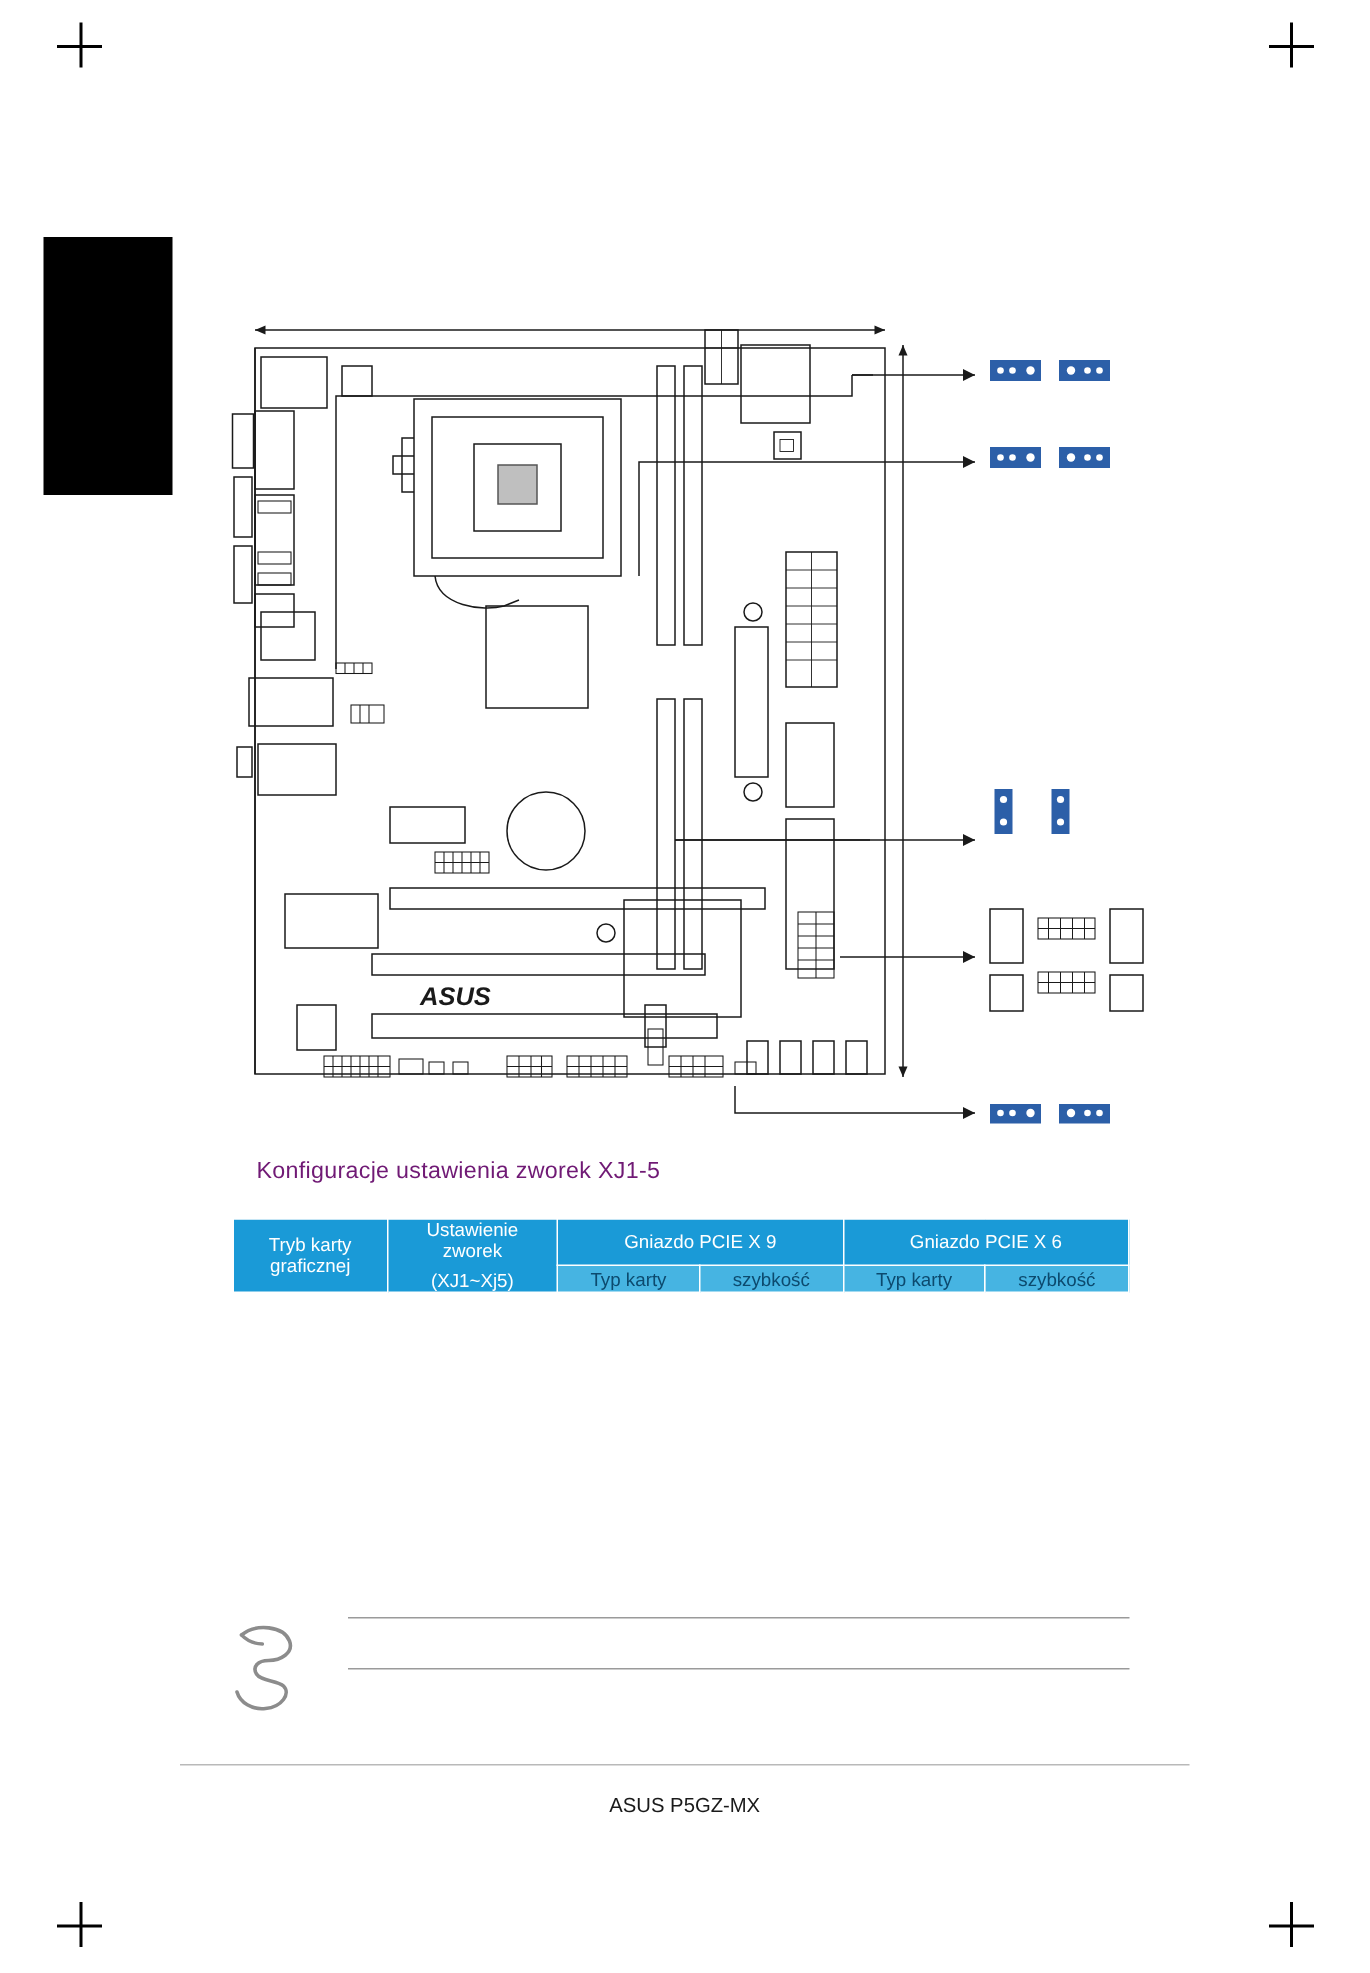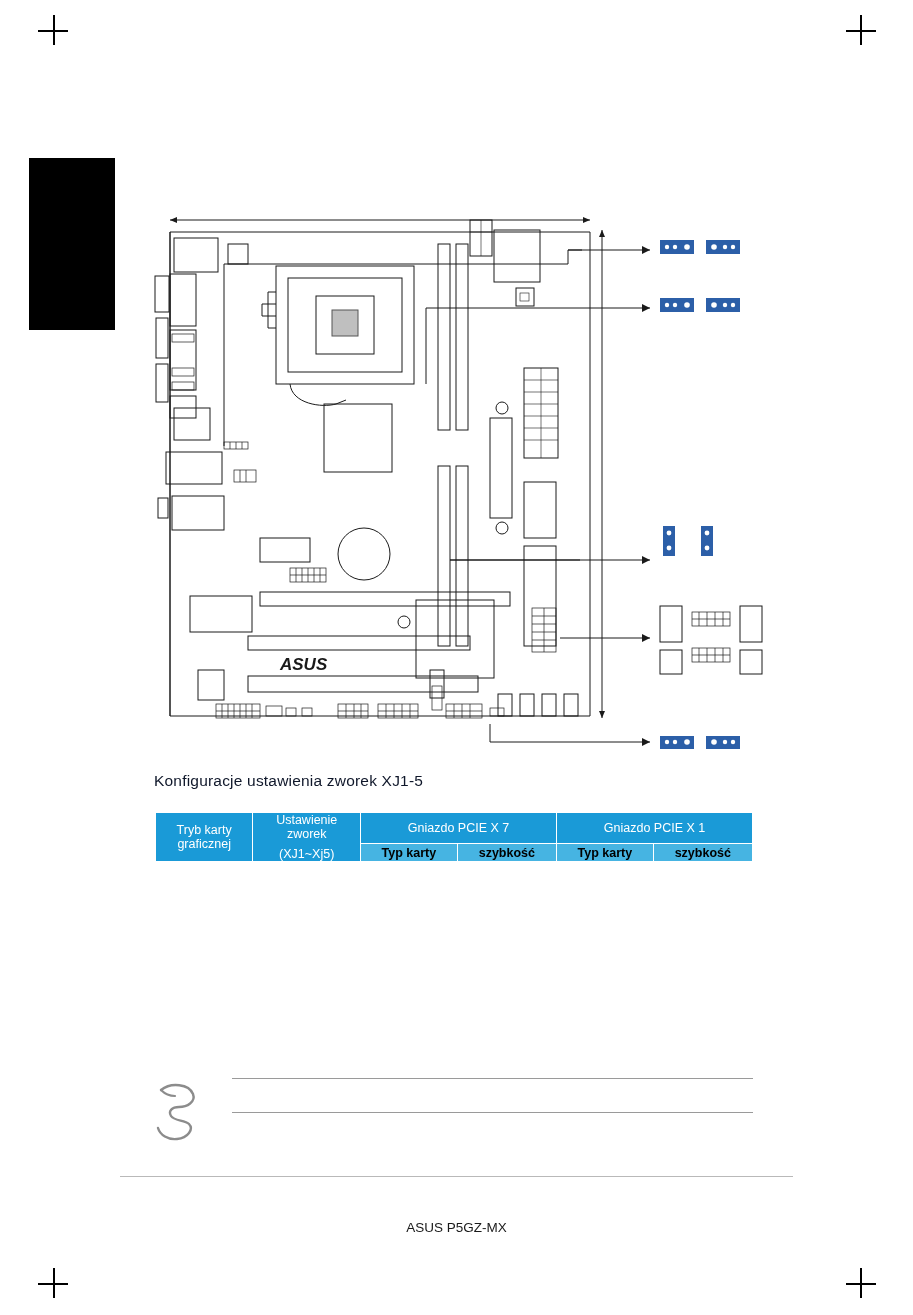--- a/index.html
+++ b/index.html
@@ -16,40 +16,40 @@
   .cm-br-h{left:846px;top:1283px;width:30px;height:1.5px;}
   .cm-br-v{left:860px;top:1268px;width:1.5px;height:30px;}
 
   
   .chapter-tab{position:absolute;left:29px;top:158px;width:86px;height:172px;background:#000;}
 
   
   .diagram{position:absolute;left:150px;top:208px;width:620px;height:555px;}
 
   
-  .heading{position:absolute;left:154px;top:772px;font-size:15.5px;color:#0f172a;letter-spacing:.2px;}
+  .heading{position:absolute;left:171px;top:772px;font-size:15.5px;color:#701a75;letter-spacing:.2px;}
 
   
   .tbl{position:absolute;left:155px;top:812px;width:598px;border-collapse:collapse;
        font-size:12.5px;color:#ffffff;}
   .tbl td,.tbl th{border:1px solid #ffffff;padding:0;text-align:center;vertical-align:middle;}
   .th-blue{background:#1a9ad7;font-weight:normal;color:#fff;}
-  .th-blue-l{background:#46b4e2;font-weight:bold;color:#000000;}
+  .th-blue-l{background:#46b4e2;font-weight:normal;color:#0c4a6e;}
   .cell-body{background:#ffffff;color:#000;border:1px solid #1a9ad7;height:74px;}
   .hdr1{height:48px;}
   .hdr2{height:30px;}
   .sub{font-size:12.5px;}
 
   
   .note-line{position:absolute;background:#9a9a9a;height:1px;}
   .note-hand{position:absolute;left:155px;top:1080px;width:48px;height:64px;}
 
   
   .footer-rule{position:absolute;left:120px;top:1176px;width:673px;height:1px;background:#b9b9b9;}
-  .footer-text{position:absolute;left:0;top:1196px;width:913px;text-align:center;font-size:13.5px;color:#1a1a1a;margin-top:24px;}
+  .footer-text{position:absolute;left:0;top:1196px;width:913px;text-align:center;font-size:13.5px;color:#1a1a1a;}
 </style>
 </head>
 <body>
 
 <div class="crop cm-tl-h"></div>
 <div class="crop cm-tl-v"></div>
 <div class="crop cm-tr-h"></div>
 <div class="crop cm-tr-v"></div>
 <div class="crop cm-bl-h"></div>
 <div class="crop cm-bl-v"></div>
@@ -318,22 +318,22 @@
       <td class="th-blue hdr1" rowspan="2">
         <div>Tryb karty</div>
         <div>graficznej</div>
       </td>
       <td class="th-blue hdr1" rowspan="2">
         <div>Ustawienie</div>
         <div>zworek</div>
         <div style="height:6px"></div>
         <div>(XJ1~Xj5)</div>
       </td>
-      <td class="th-blue hdr2" colspan="2">Gniazdo PCIE X 7</td>
-      <td class="th-blue hdr2" colspan="2">Gniazdo PCIE X 1</td>
+      <td class="th-blue hdr2" colspan="2">Gniazdo PCIE X 9</td>
+      <td class="th-blue hdr2" colspan="2">Gniazdo PCIE X 6</td>
     </tr>
     <tr>
       <td class="th-blue-l sub">Typ karty</td>
       <td class="th-blue-l sub">szybkość</td>
       <td class="th-blue-l sub">Typ karty</td>
       <td class="th-blue-l sub">szybkość</td>
     </tr>
     <tr>
       <td class="cell-body"></td>
       <td class="cell-body"></td>

